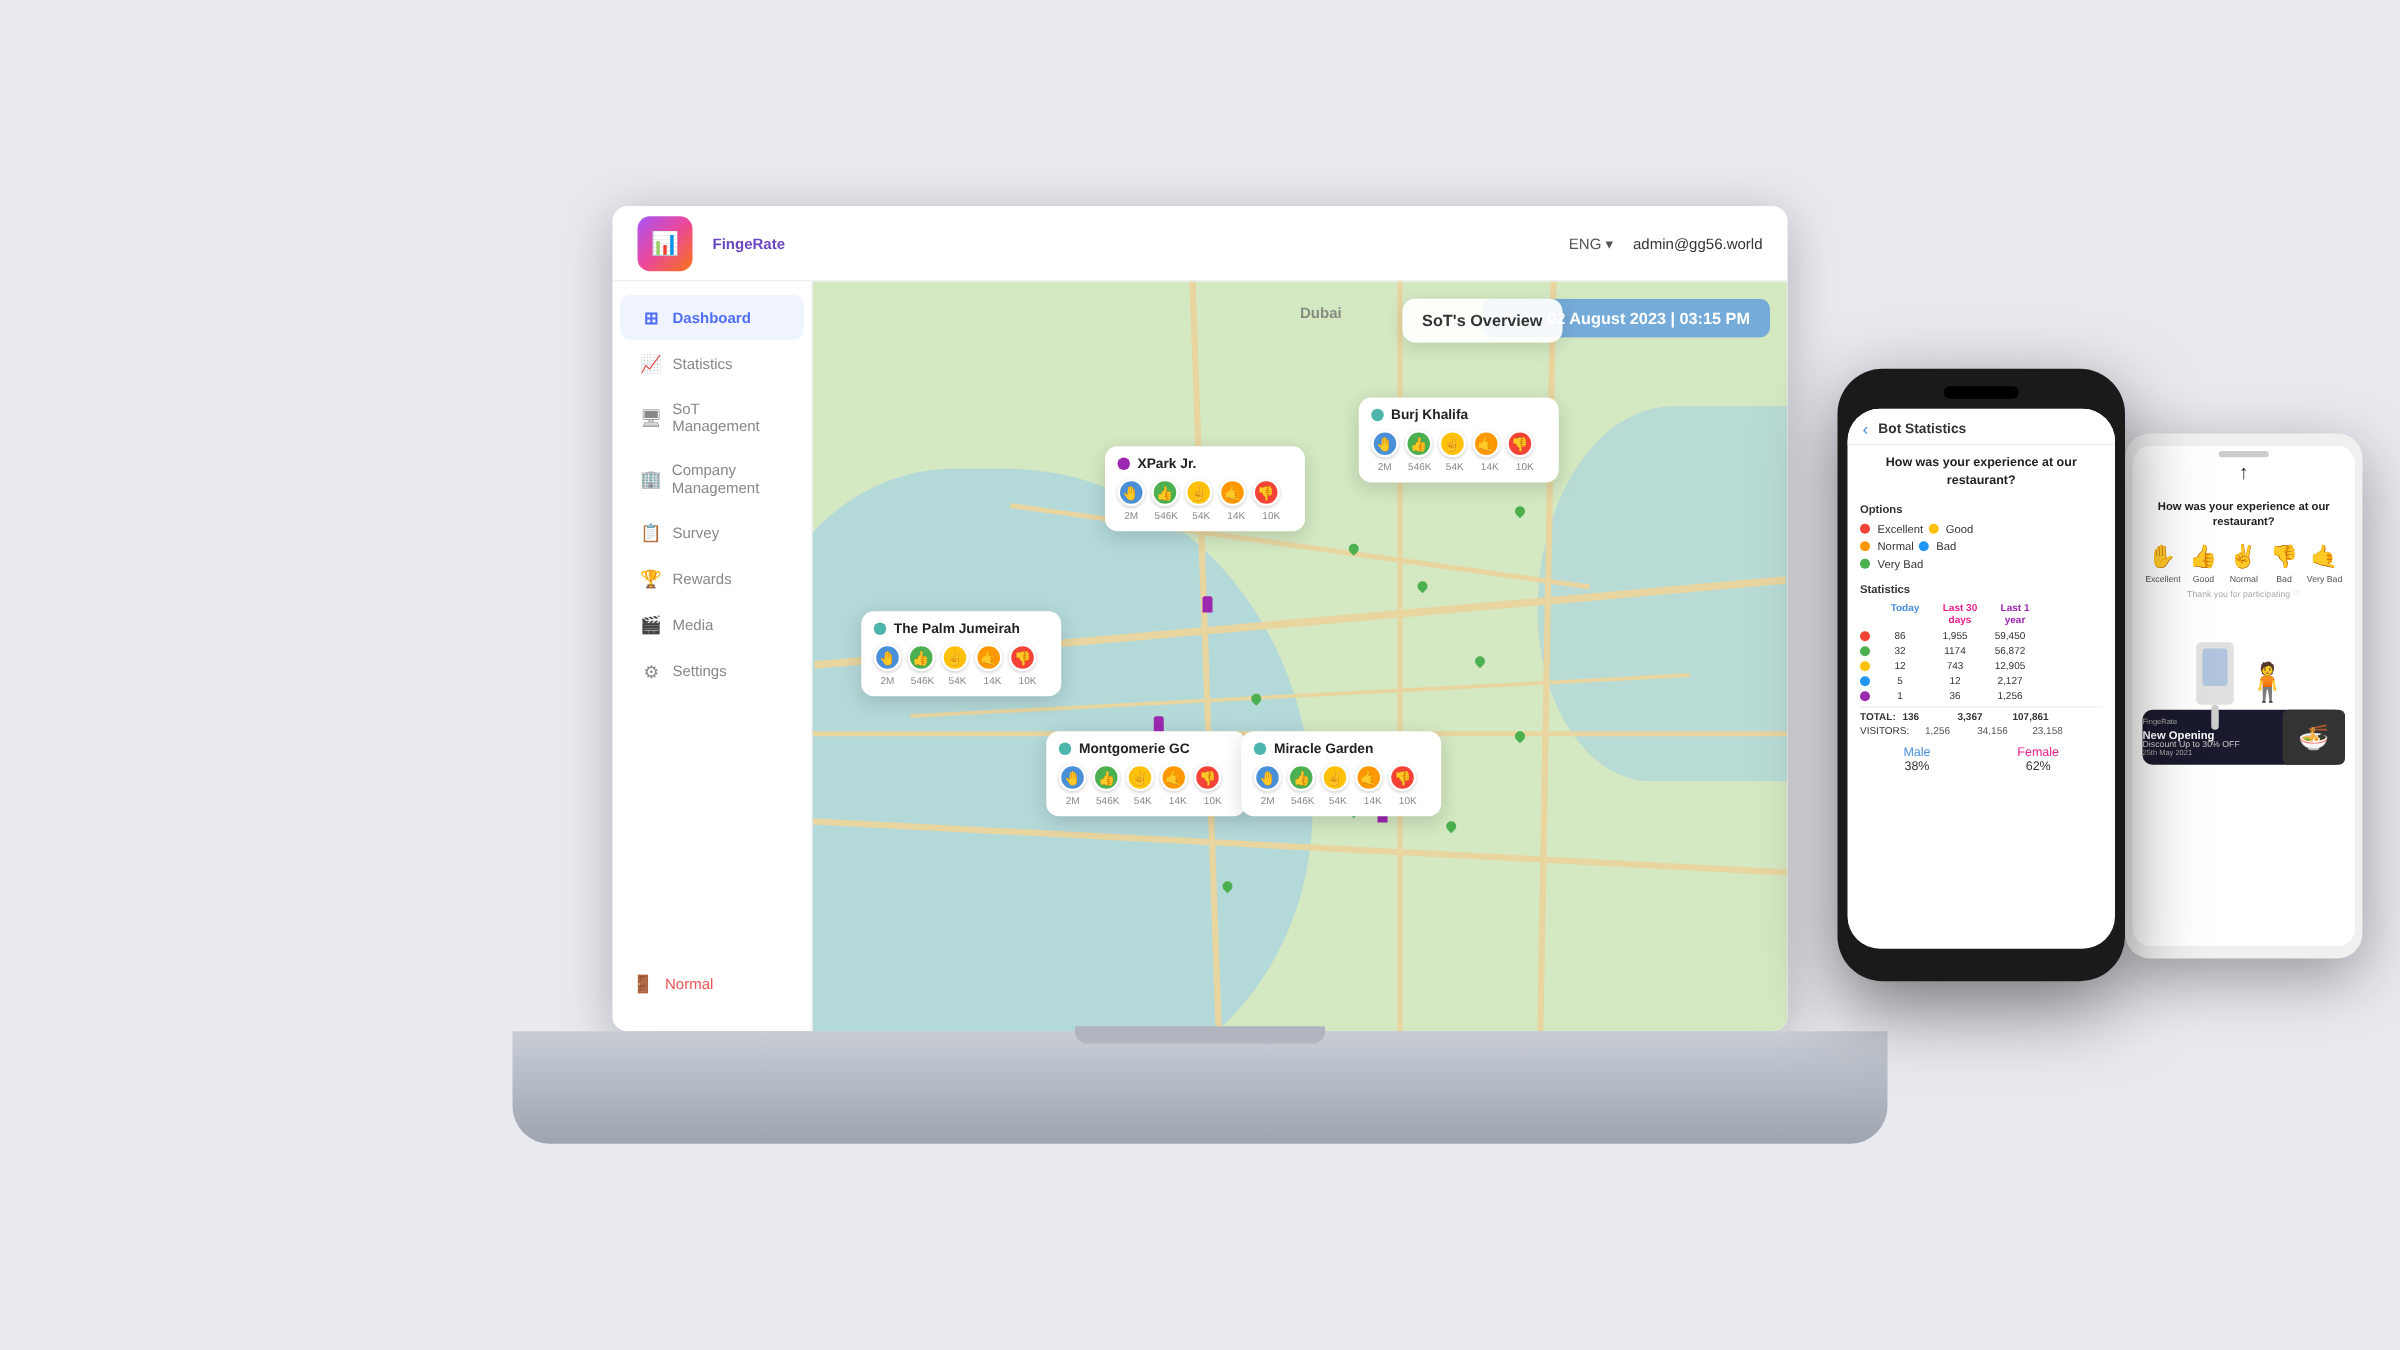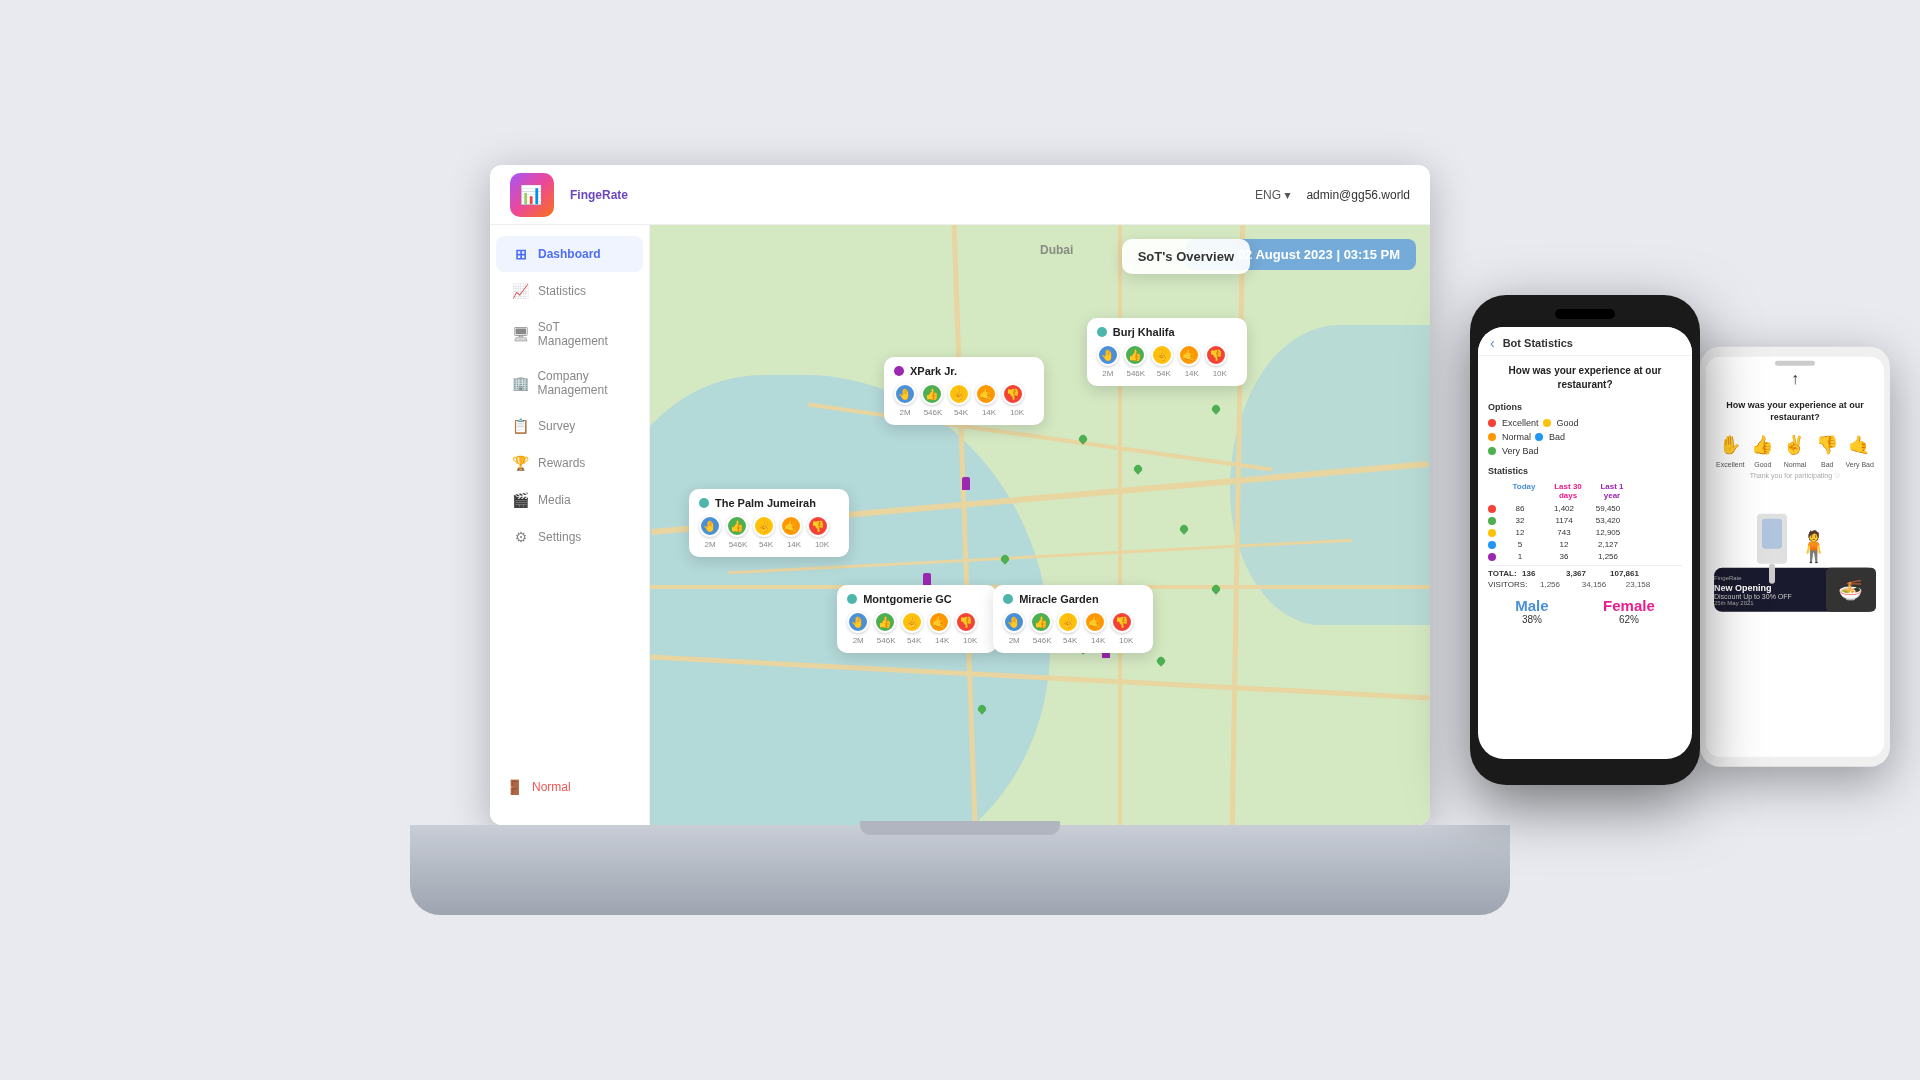--- a/index.html
+++ b/index.html
@@ -412,22 +412,22 @@
       font-size: 8px;
     }
     .visitors-label { color: #333; width: 38px; }
     .visitors-val { width: 40px; text-align: center; color: #555; }
     .gender-section {
       margin-top: 8px;
       display: flex;
       justify-content: space-around;
     }
     .gender-label {
-      font-size: 15px;
-      font-weight: 700;
+      font-size: 10px;
+      font-weight: 400;
       text-align: center;
     }
     .gender-label.male { color: #4a90d9; }
     .gender-label.female { color: #e91e8c; }
     .gender-pct {
       font-size: 10px;
       text-align: center;
       color: #333;
     }
 
@@ -842,28 +842,28 @@
         <h4>Statistics</h4>
         <div class="stats-header-row">
           <span class="stats-col today">Today</span>
           <span class="stats-col month">Last 30 days</span>
           <span class="stats-col year">Last 1 year</span>
         </div>
         <div id="stats-rows-container">
             <div class="stats-row">
       <div class="stats-dot" style="background:#f44336"></div>
       <span class="stats-val">86</span>
-      <span class="stats-val">1,402</span>
+      <span class="stats-val">1,955</span>
       <span class="stats-val">59,450</span>
     </div>
             <div class="stats-row">
       <div class="stats-dot" style="background:#4caf50"></div>
       <span class="stats-val">32</span>
       <span class="stats-val">1174</span>
-      <span class="stats-val">53,420</span>
+      <span class="stats-val">56,872</span>
     </div>
             <div class="stats-row">
       <div class="stats-dot" style="background:#ffc107"></div>
       <span class="stats-val">12</span>
       <span class="stats-val">743</span>
       <span class="stats-val">12,905</span>
     </div>
             <div class="stats-row">
       <div class="stats-dot" style="background:#2196f3"></div>
       <span class="stats-val">5</span>

